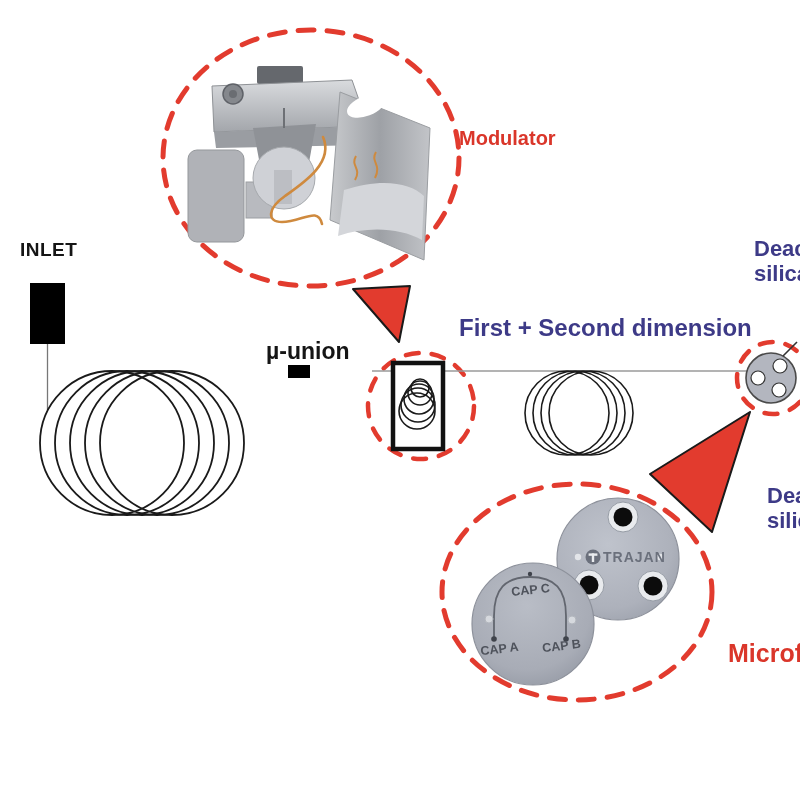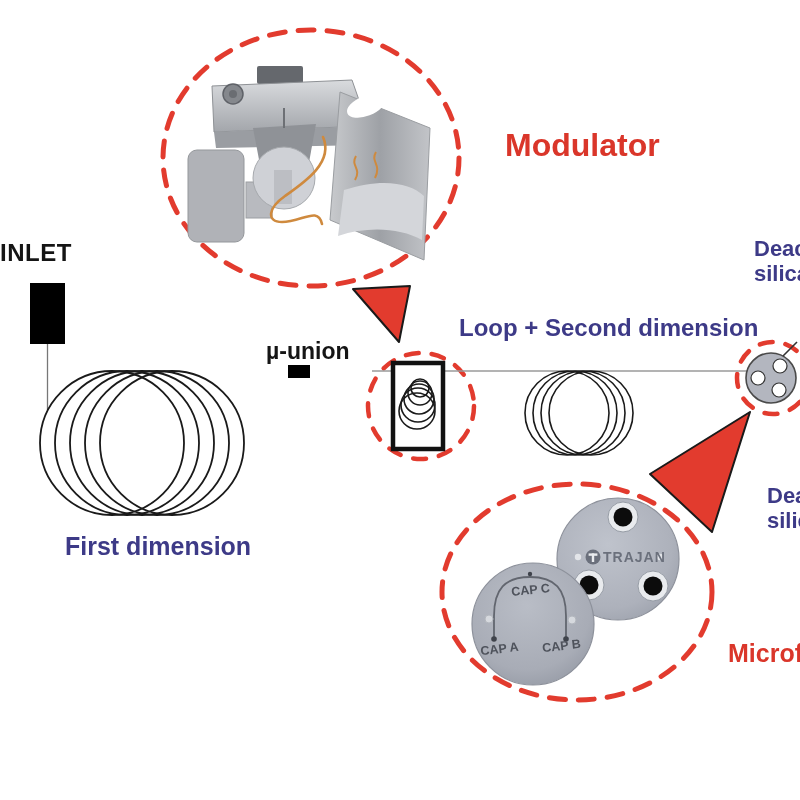--- a/index.html
+++ b/index.html
@@ -143,29 +143,28 @@
       <circle cx="530" cy="574" r="2.2" fill="#3f434b"></circle>
       <circle cx="489" cy="619" r="4" fill="#d6d9de" stroke="#b2b6bd" stroke-width="1"></circle>
       <circle cx="572" cy="620" r="4" fill="#d6d9de" stroke="#b2b6bd" stroke-width="1"></circle>
       <text x="531" y="594" font-size="12.5" font-weight="bold" fill="#4f535c" text-anchor="middle" transform="rotate(-6 531 594)">CAP C</text>
       <text x="500" y="653" font-size="12.5" font-weight="bold" fill="#4f535c" text-anchor="middle" transform="rotate(-7 500 653)">CAP A</text>
       <text x="562" y="650" font-size="12.5" font-weight="bold" fill="#4f535c" text-anchor="middle" transform="rotate(-7 562 650)">CAP B</text>
     </g>
   </g>
 </svg>
 
-<div class="lbl lbl-black" style="left:0;top:239px;font-size:24px;letter-spacing:0.5px;text-align:right;">INLET</div>
+<div class="lbl lbl-black" style="left:20px;top:239px;font-size:19px;letter-spacing:0.5px;text-align:right;">INLET</div>
 
-<div class="lbl lbl-red" style="left:505px;top:127px;font-size:32px;">Modulator</div>
+<div class="lbl lbl-red" style="left:459px;top:127px;font-size:20px;">Modulator</div>
 
 <div class="lbl lbl-black" style="left:266px;top:338px;font-size:23px;">µ-union</div>
 
-<div class="lbl lbl-navy" style="left:459px;top:314px;font-size:24px;">Loop + Second dimension</div>
+<div class="lbl lbl-navy" style="left:459px;top:314px;font-size:24px;">First + Second dimension</div>
 
-<div class="lbl lbl-navy" style="left:65px;top:532px;font-size:25px;">First dimension</div>
 
 <div class="lbl lbl-navy two-line" style="left:754px;top:236px;font-size:22px;">
   <div>Deactivated</div>
   <div>silica</div>
 </div>
 
 <div class="lbl lbl-navy two-line" style="left:767px;top:483px;font-size:22px;">
   <div>Deactivated</div>
   <div>silica</div>
 </div>

